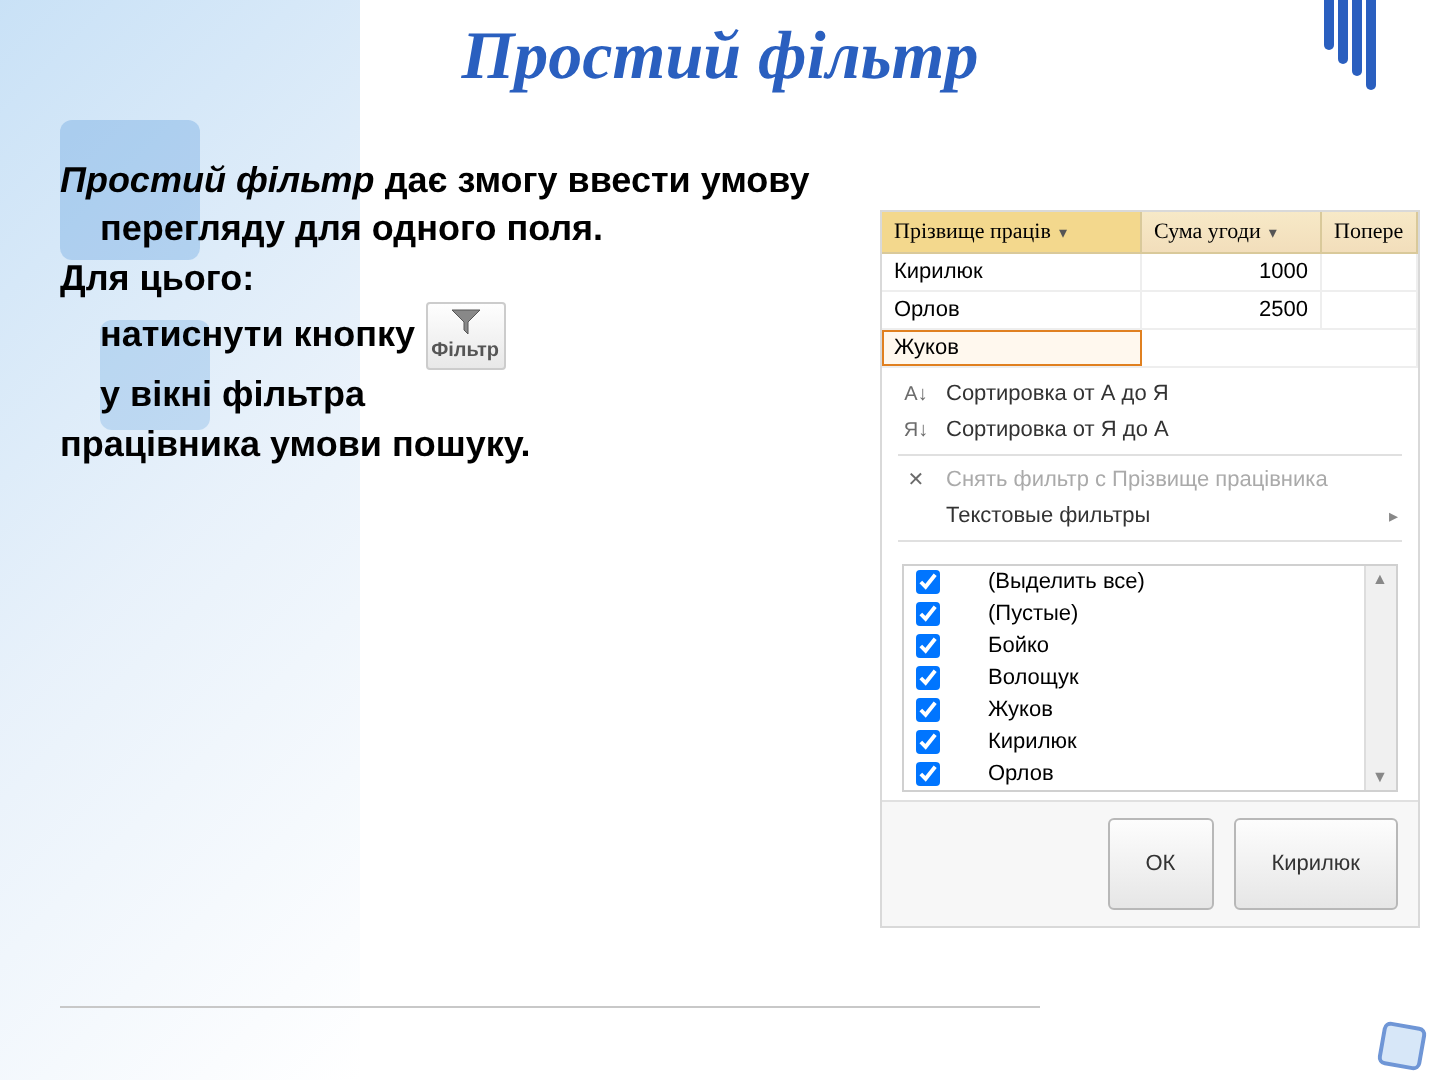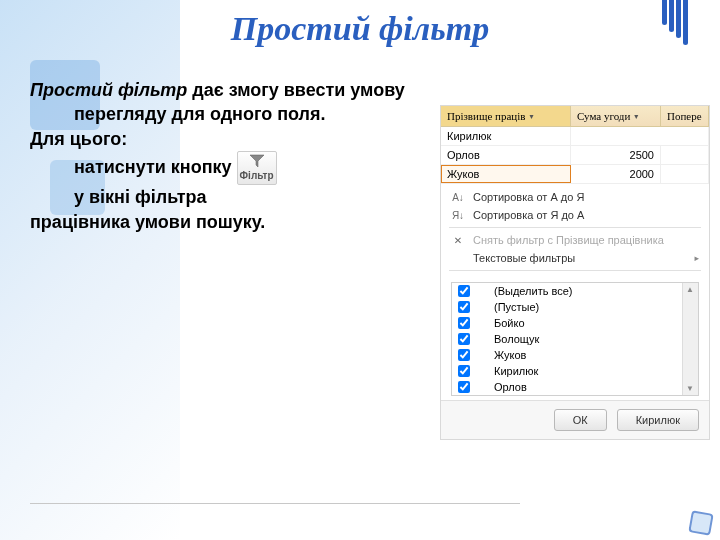--- a/index.html
+++ b/index.html
@@ -13,21 +13,21 @@
   .corner-decoration .stripe { display:inline-block; width:5px; height:100%; background:#2a5fbf; margin-left:2px; border-radius:0 0 4px 4px; vertical-align:top; }
   .corner-decoration .stripe:nth-child(1){height:25px;}
   .corner-decoration .stripe:nth-child(2){height:32px;}
   .corner-decoration .stripe:nth-child(3){height:38px;}
   .corner-decoration .stripe:nth-child(4){height:45px;}
   
   .title { position: relative; z-index: 2; color: #2a5fbf; font-style: italic; font-weight: bold; font-size: 34px; text-align: center; padding-top: 10px; font-family: Georgia, 'Times New Roman', serif; }
   
   .body-text { position: relative; z-index: 2; padding: 30px 20px 0 30px; font-size: 18px; line-height: 1.35; width: 440px; font-weight: bold; }
   .body-text .em { font-style: italic; }
-  .body-text .indent { padding-left: 44px; display: inline; }
+  .body-text .indent { padding-left: 20px; display: inline; }
   
   .filter-button { display: inline-block; vertical-align: middle; text-align: center; padding: 2px 2px; background: linear-gradient(#fefefe,#e8e8e8); border:1px solid #ccc; border-radius:2px; font-size:10px; color:#555; font-weight:bold; width:40px; }
   .filter-button .funnel { display:block; margin:0 auto 1px; }
   
   
   .panel { position: absolute; top: 105px; right: 10px; width: 270px; z-index: 3; font-family: Tahoma, Arial, sans-serif; font-size: 11px; background: #fff; border: 1px solid #d9d9d9; }
   .table-head { display:flex; background: linear-gradient(#f7e9c7,#f2debb); border-bottom:1px solid #d9c99a;font-family:Liberation Serif, serif; }
   .th { padding:4px 6px; border-right:1px solid #d9c99a; display:flex; align-items:center; gap:4px; white-space:nowrap; overflow:hidden; }
   .th .arrow { font-size:8px; color:#555; }
   .th1 { flex: 0 0 130px; background:#f3d88d; }
@@ -48,21 +48,21 @@
   .menu-sep { height:1px; background:#e0e0e0; margin:3px 8px; }
   
   .check-area { margin:4px 10px; border:1px solid #d0d0d0; background:#fff; max-height:130px; overflow:hidden; position:relative; }
   .check-scroll { position:absolute; right:0; top:0; bottom:0; width:16px; background:#f0f0f0; border-left:1px solid #ddd; }
   .check-scroll::before{content:"▲"; position:absolute; top:2px; left:3px; font-size:8px; color:#888;}
   .check-scroll::after{content:"▼"; position:absolute; bottom:2px; left:3px; font-size:8px; color:#888;}
   .check-item { display:flex; align-items:center; gap:24px; padding:2px 6px; }
   .check-item input { width:12px; height:12px; }
   
   .btn-row { display:flex; gap:10px; justify-content:flex-end; padding:8px 10px; border-top:1px solid #e0e0e0; background:#f7f7f7; }
-  .btn { padding:4px 18px; background:linear-gradient(#fdfdfd,#e6e6e6); border:1px solid #b8b8b8; border-radius:3px; font-size:11px; color:#333; }
+  .btn { padding:16px 18px; background:linear-gradient(#fdfdfd,#e6e6e6); border:1px solid #b8b8b8; border-radius:3px; font-size:11px; color:#333; }
   
   .footer-line { position:absolute; bottom:36px; left:30px; right:200px; height:1px; background:#c8c8c8; }
   .corner-logo { position:absolute; bottom:6px; right:8px; width:22px; height:22px; border:2px solid rgba(42,95,191,0.6); border-radius:4px; transform:rotate(10deg); background:rgba(140,185,235,0.35); }
 </style>
 </head>
 <body>
 
 <div class="bg-decoration"></div>
 <div class="corner-decoration">
   <span class="stripe"></span><span class="stripe"></span><span class="stripe"></span><span class="stripe"></span>
@@ -94,30 +94,30 @@
     <div class="th th2">
         <span>Сума угоди</span>
         <span class="arrow">▾</span>
       </div>
     <div class="th th3">
         <span>Попере</span>
       </div>
   </div>
   <div class="table-row">
     <div class="td td1">Кирилюк</div>
+    <div class="td td2">1000</div>
     <div class="td td3"></div>
   </div>
   <div class="table-row">
     <div class="td td1">Орлов</div>
     <div class="td td2">2500</div>
     <div class="td td3"></div>
   </div>
   <div class="table-row row-selected">
     <div class="td td1">Жуков</div>
-    <div class="td td2">2000</div>
     <div class="td td3"></div>
   </div>
 
   <div class="menu">
     <div class="menu-item">
       <span class="icon">A↓</span>
       <span>Сортировка от А до Я</span>
     </div>
     <div class="menu-item">
       <span class="icon">Я↓</span>

